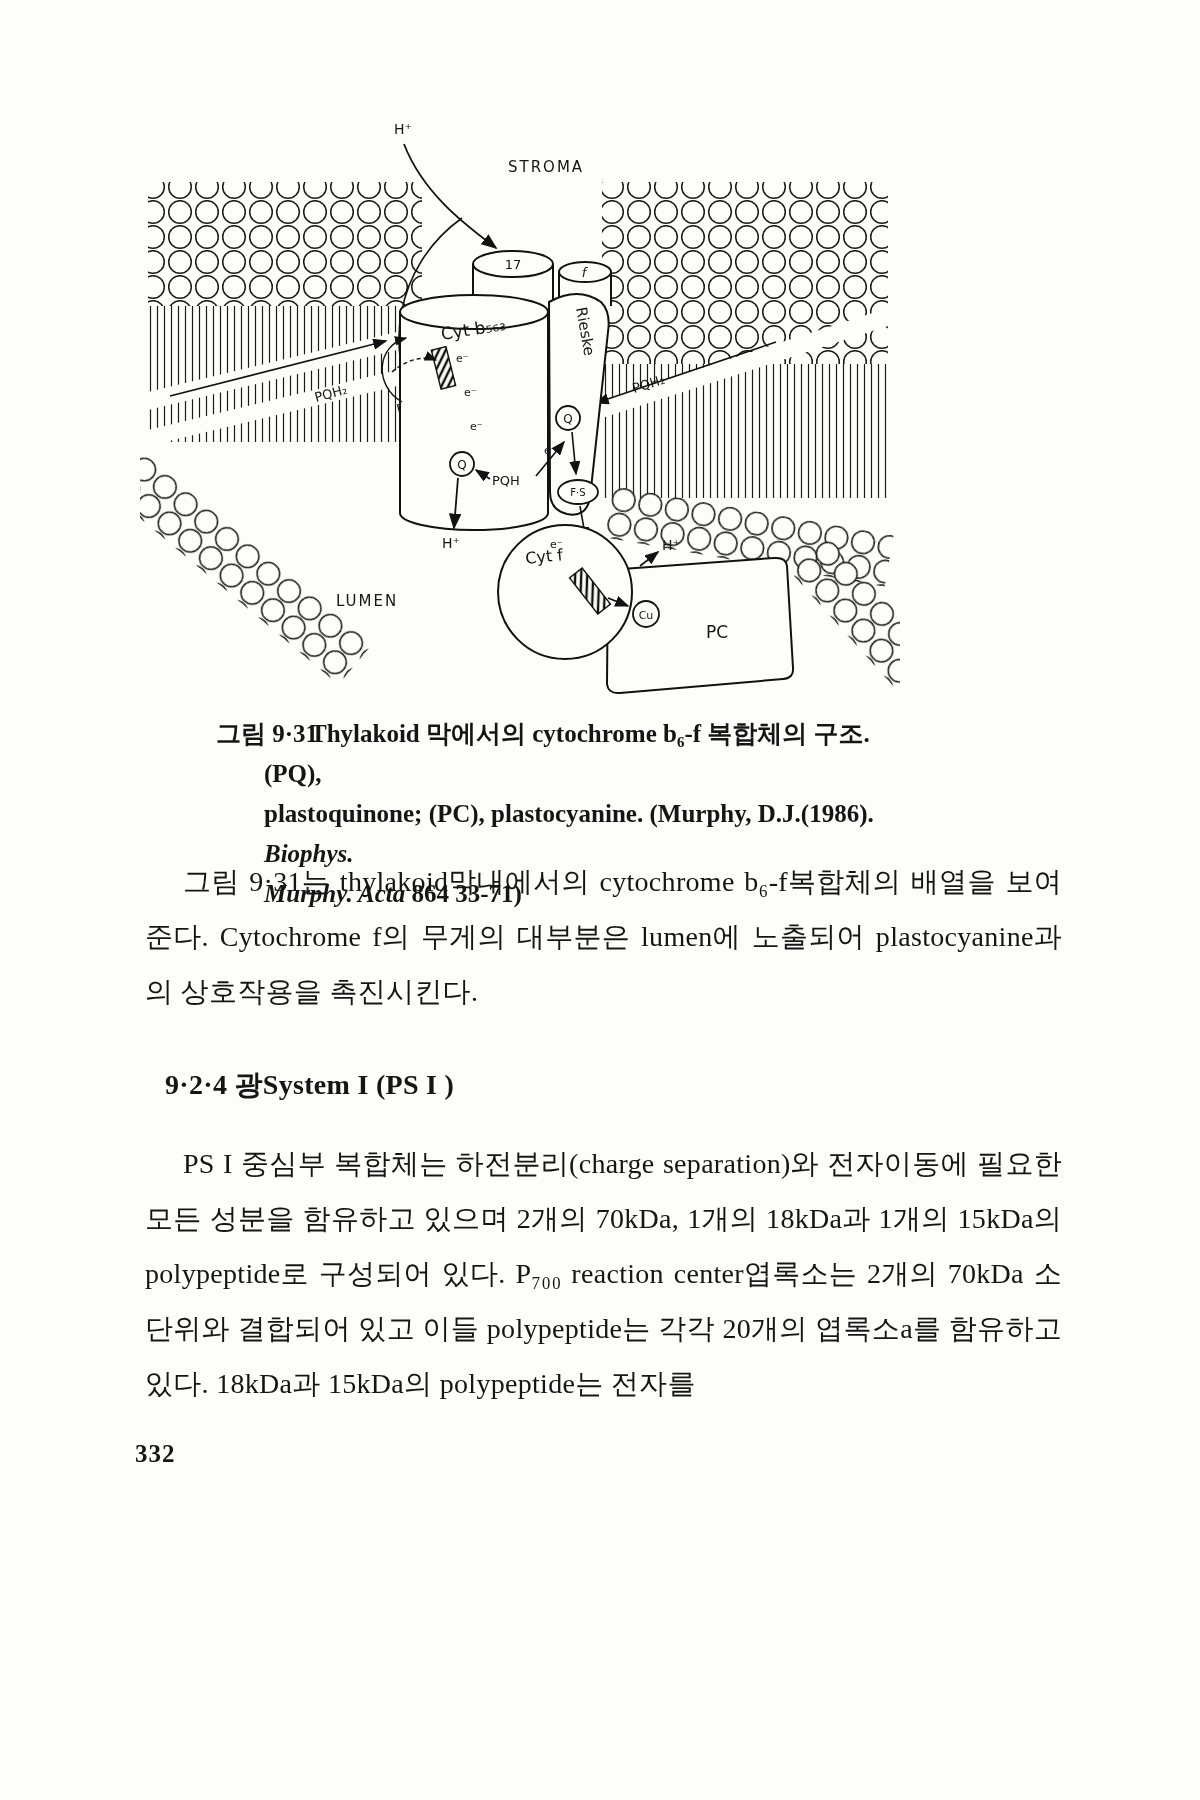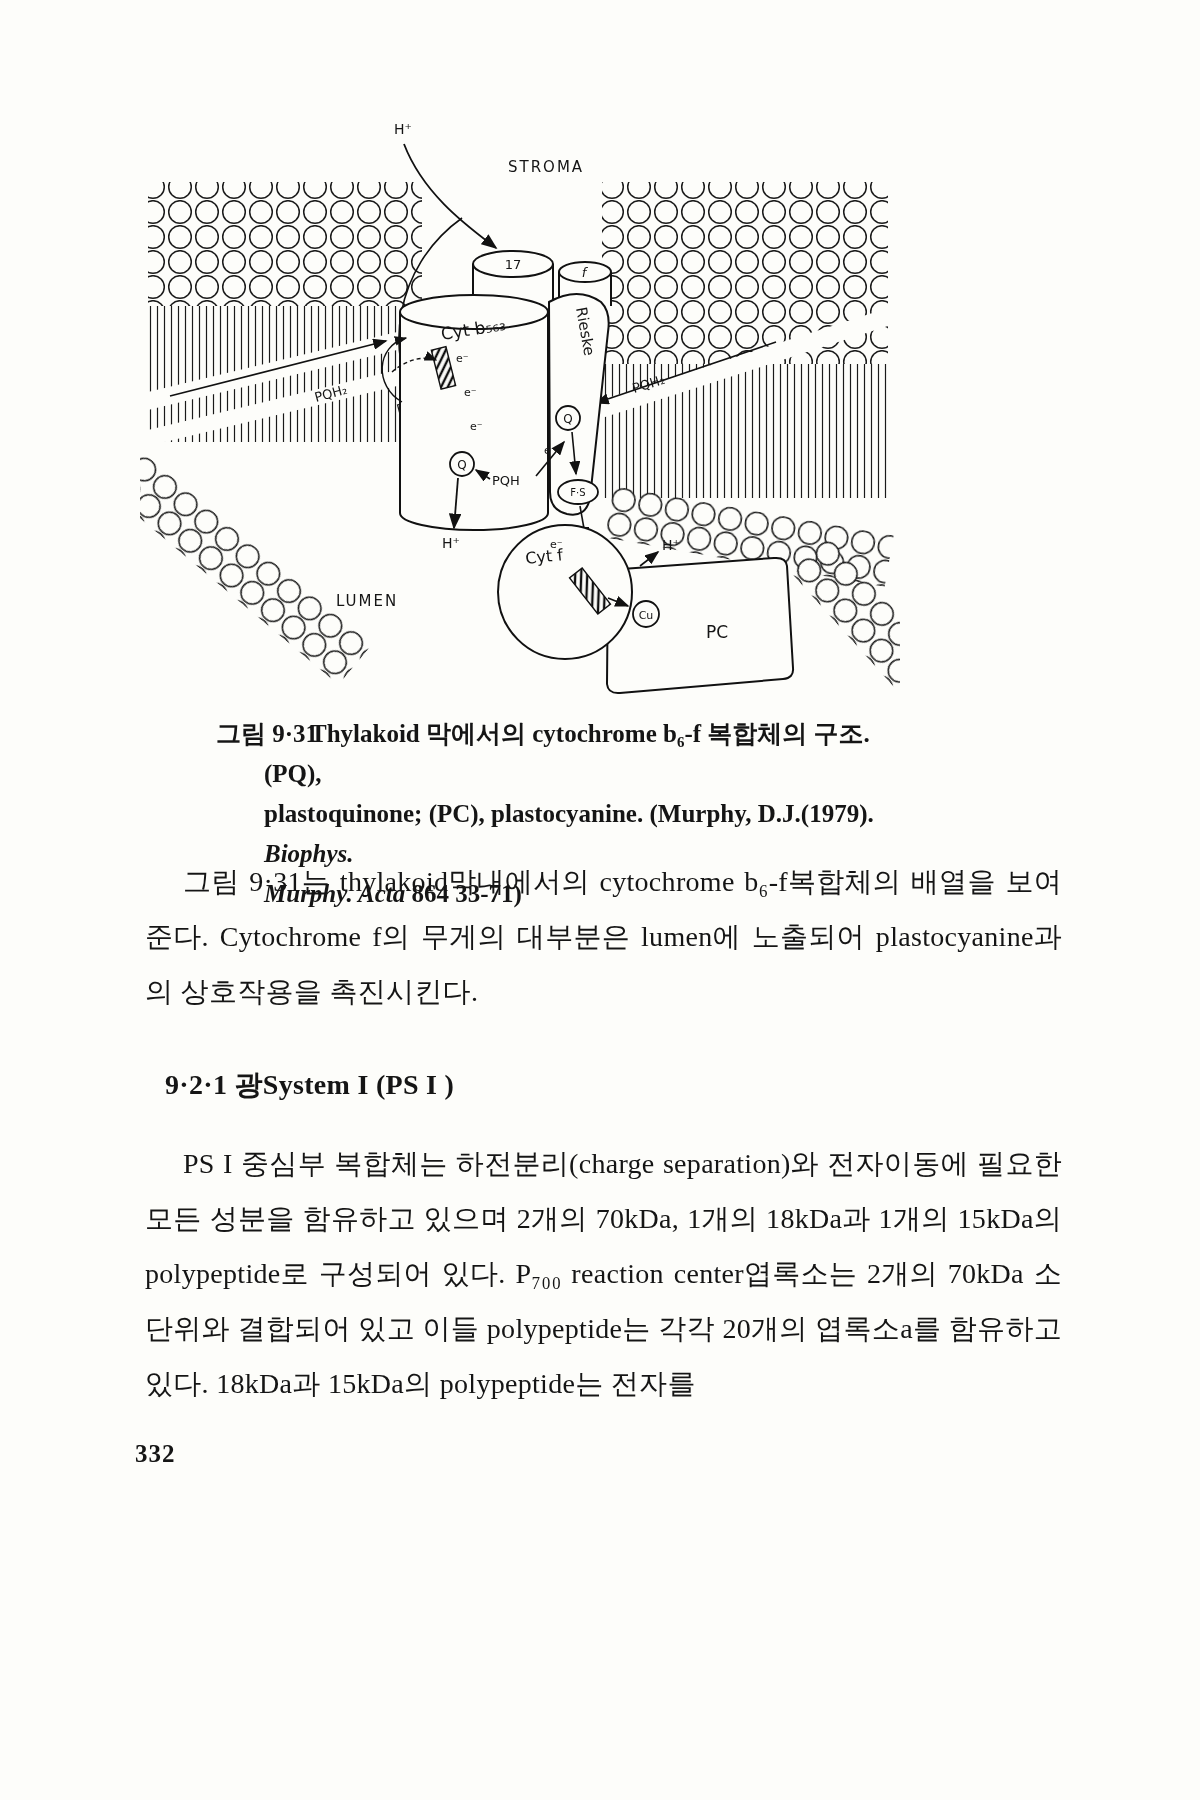--- a/index.html
+++ b/index.html
@@ -165,26 +165,26 @@
       <text x="522" y="450" font-size="14">H⁺</text>
 
       <text x="196" y="506" font-size="15" letter-spacing="2">LUMEN</text>
     </svg>
   </figure>
 
   <div class="caption">
     <span class="cap-label">그림 9·31</span>
     <div class="cap-body">
       <span>Thylakoid 막에서의 cytochrome b₆-f 복합체의 구조. (PQ),</span><br>
-      <span>plastoquinone; (PC), plastocyanine.  (Murphy, D.J.(1979). </span><i>Biophys.</i><br>
+      <span>plastoquinone; (PC), plastocyanine.  (Murphy, D.J.(1986). </span><i>Biophys.</i><br>
       <i>Murphy. Acta</i><span> 864 33-71)</span>
     </div>
   </div>
 
   <div class="text-col">
     <p>그림 9·31는 thylakoid막내에서의 cytochrome b₆-f복합체의 배열을 보여준다. Cytochrome f의 무게의 대부분은 lumen에 노출되어 plastocyanine과의 상호작용을 촉진시킨다.</p>
-    <h3>9·2·1  광System I (PS I )</h3>
+    <h3>9·2·4  광System I (PS I )</h3>
     <p>PS I 중심부 복합체는 하전분리(charge separation)와 전자이동에 필요한 모든 성분을 함유하고 있으며 2개의 70kDa, 1개의 18kDa과 1개의 15kDa의 polypeptide로 구성되어 있다. P₇₀₀ reaction center엽록소는 2개의 70kDa 소단위와 결합되어 있고 이들 polypeptide는 각각 20개의 엽록소a를 함유하고 있다. 18kDa과 15kDa의 polypeptide는 전자를</p>
   </div>
 
   <div class="page-number">332</div>
 
 </div>
 
 </body></html>

